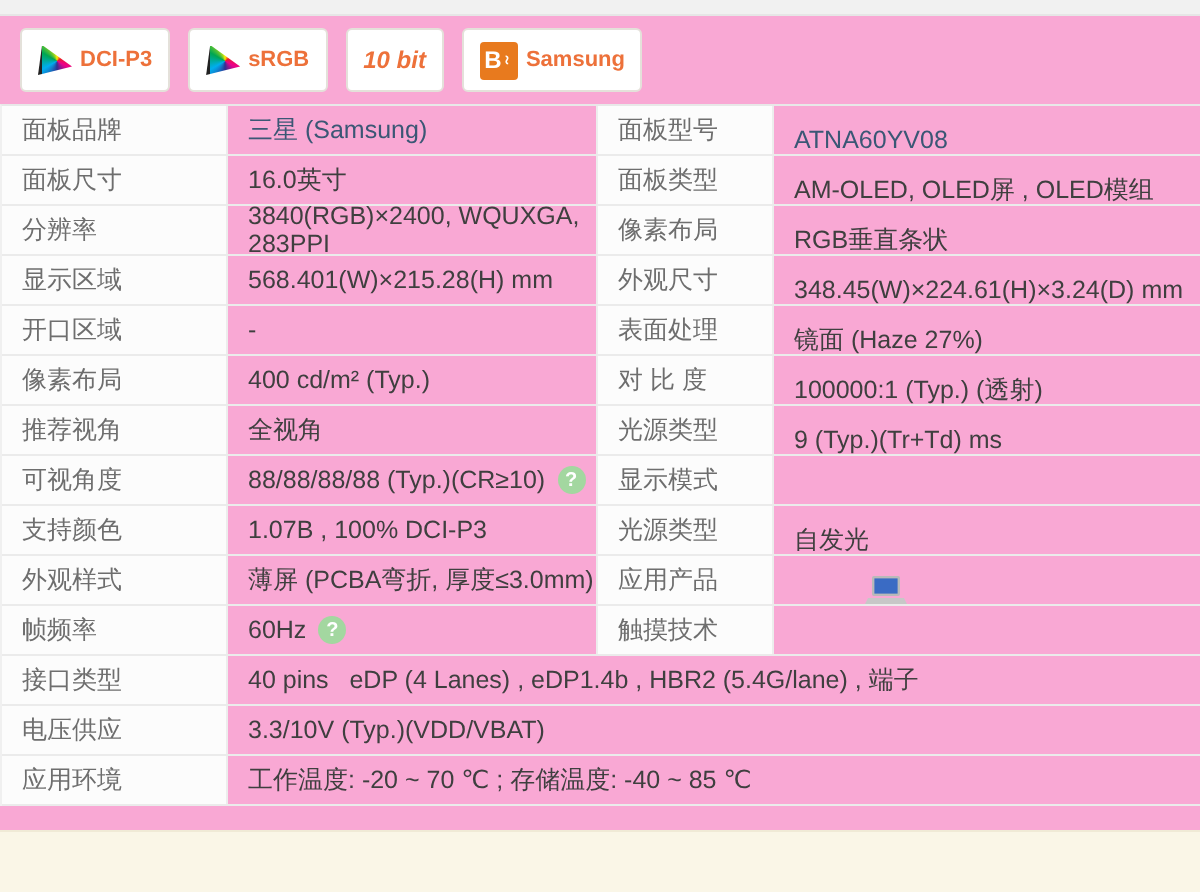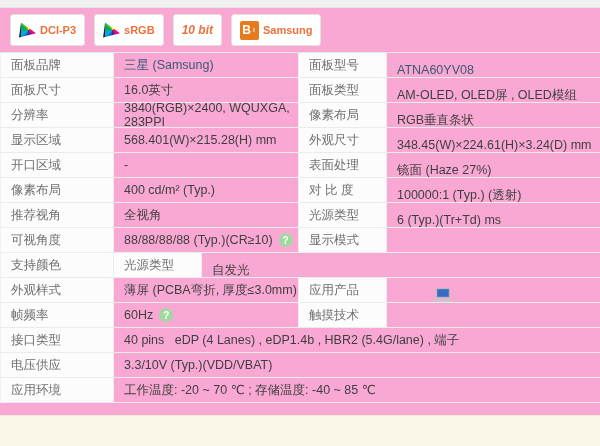--- a/index.html
+++ b/index.html
@@ -134,38 +134,41 @@
         </div>
     </div>
 
     <div class="row">
       <div class="cell label w-l1">推荐视角</div>
       <div class="cell value w-v1">
           <span>全视角</span>
         </div>
       <div class="cell label w-l2">光源类型</div>
       <div class="cell value w-v2">
-          <span>6 (Typ.)(Tr+Td) ms</span>
+          <span>9 (Typ.)(Tr+Td) ms</span>
         </div>
     </div>
 
     <div class="row">
       <div class="cell label w-l1">可视角度</div>
       <div class="cell value w-v1">
           <span>88/88/88/88 (Typ.)(CR≥10)</span>
           <span class="help-icon">?</span>
         </div>
       <div class="cell label w-l2">显示模式</div>
       <div class="cell value w-v2">
           <span></span>
         </div>
     </div>
 
     <div class="row">
       <div class="cell label w-l1">支持颜色</div>
+      <div class="cell value w-v1">
+          <span>1.07B , 100% DCI-P3</span>
+        </div>
       <div class="cell label w-l2">光源类型</div>
       <div class="cell value w-v2">
           <span>自发光</span>
         </div>
     </div>
 
     <div class="row">
       <div class="cell label w-l1">外观样式</div>
       <div class="cell value w-v1">
           <span>薄屏 (PCBA弯折, 厚度≤3.0mm)</span>

